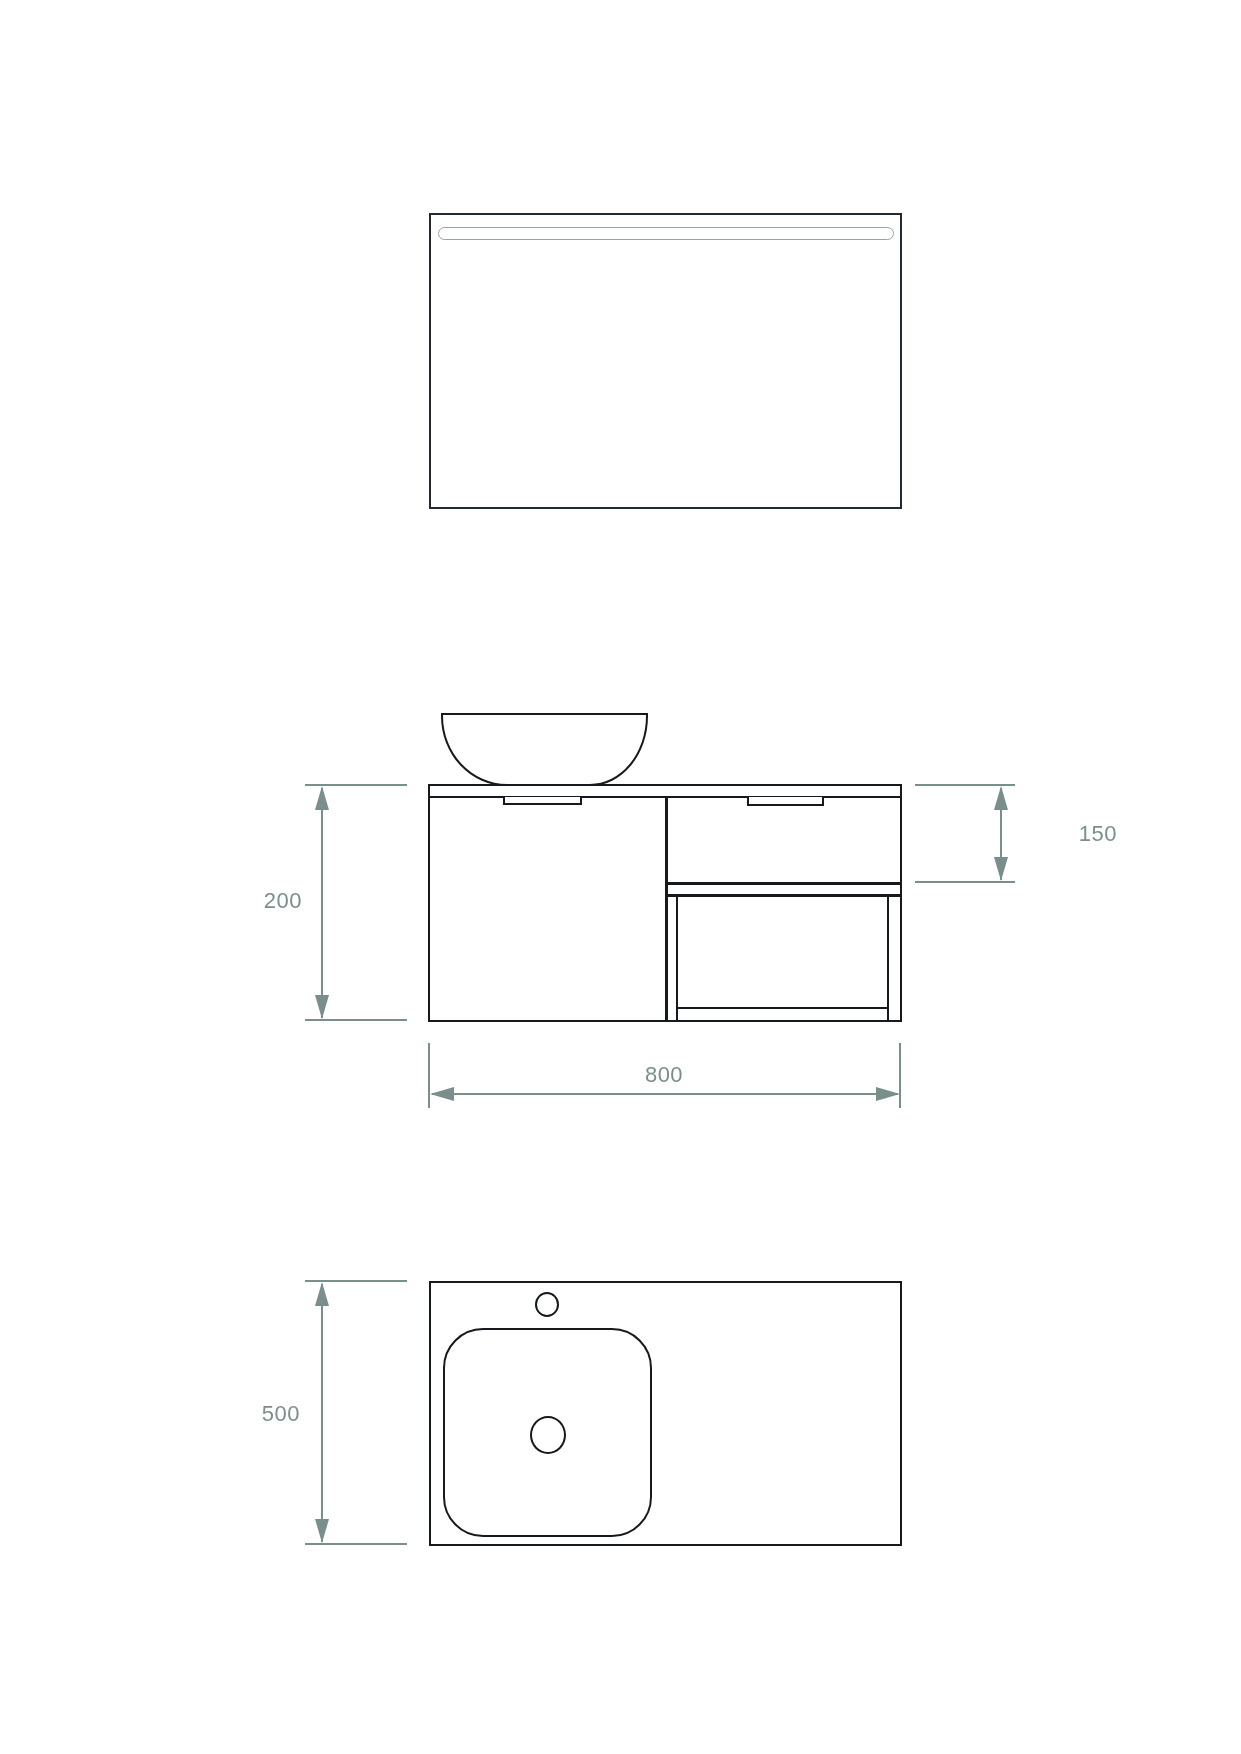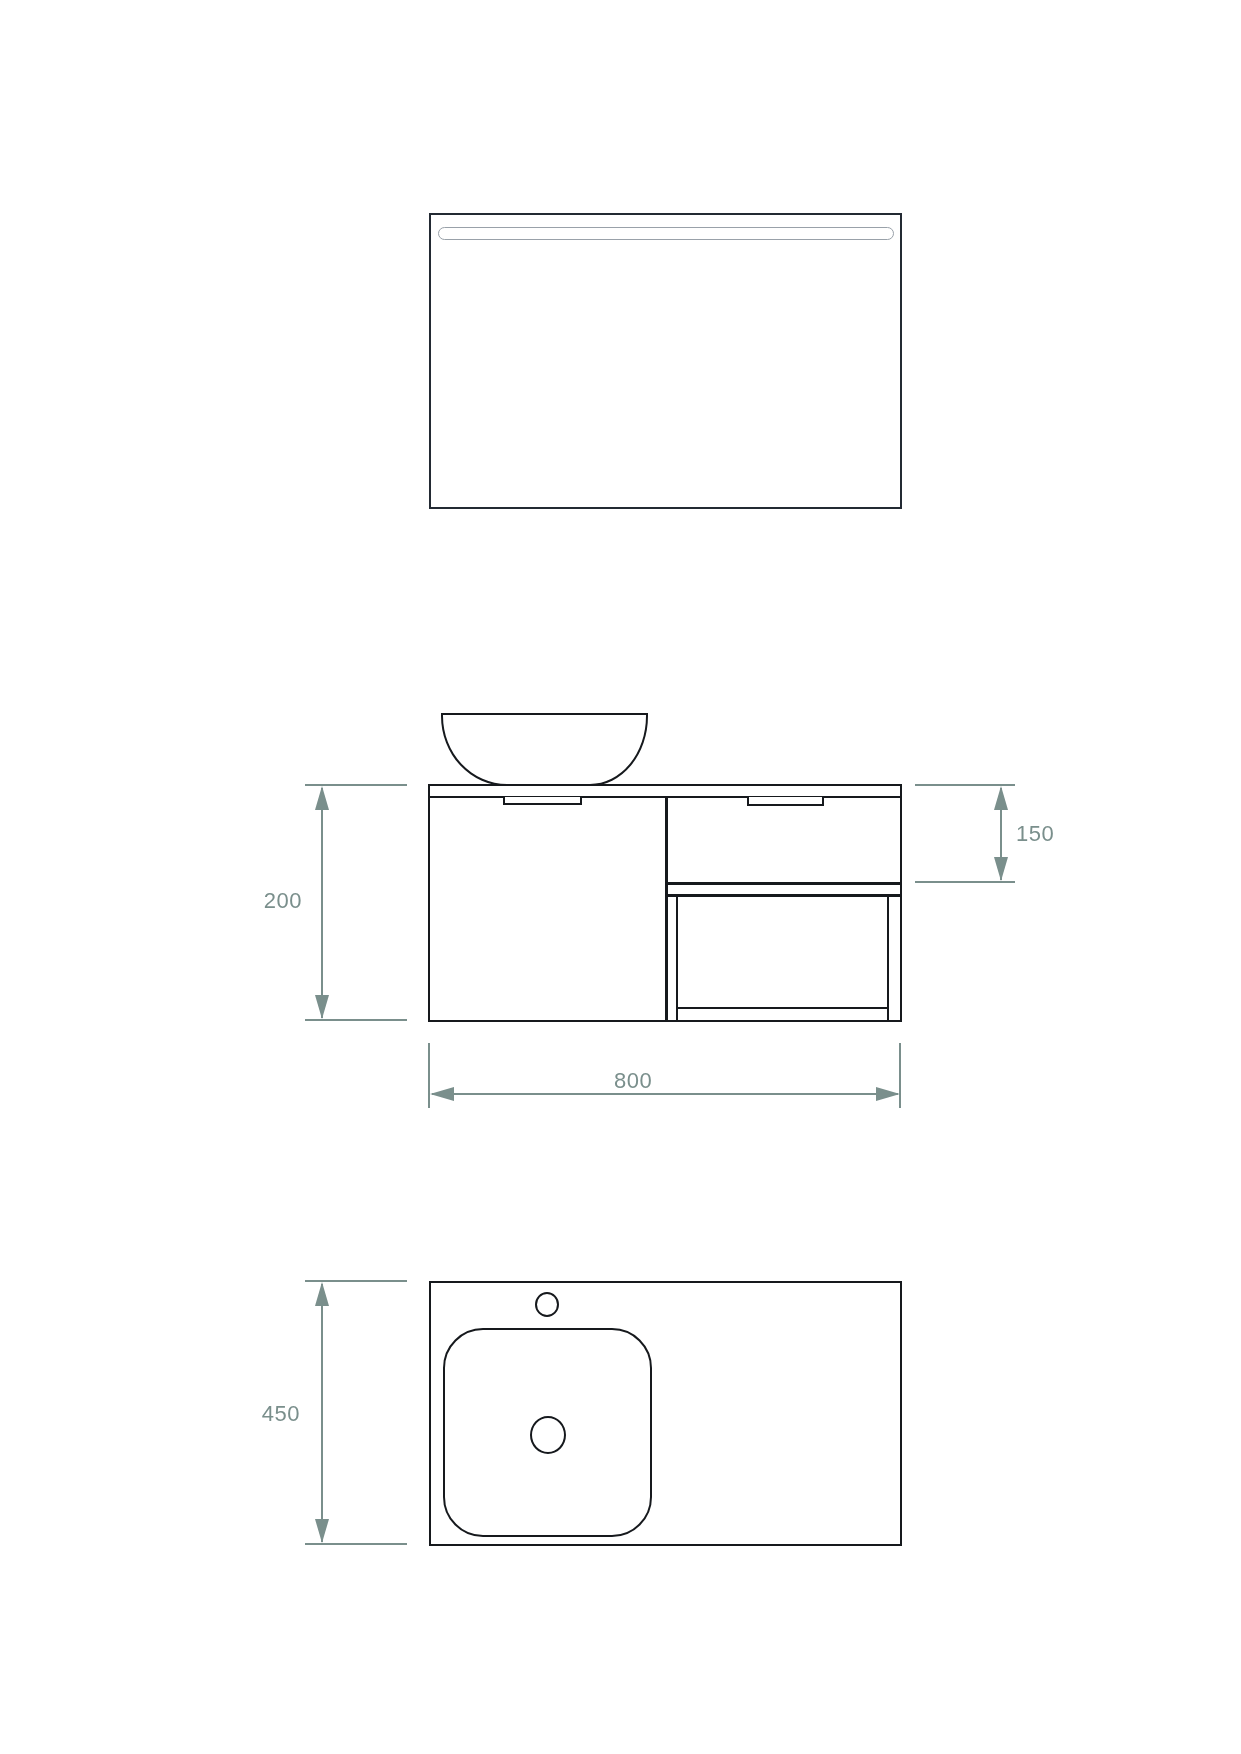--- a/index.html
+++ b/index.html
@@ -67,34 +67,34 @@
   <div class="abs dln" style="left:321px;top:788px;width:2px;height:230px;"></div>
   <div class="arr arr-up" style="left:315px;top:786px;"></div>
   <div class="arr arr-down" style="left:315px;top:995px;"></div>
   <div class="dim-text" style="left:230px;top:889px;width:72px;text-align:right;">200</div>
 
   <div class="abs dln" style="left:915px;top:784px;width:100px;height:2px;"></div>
   <div class="abs dln" style="left:915px;top:881px;width:100px;height:2px;"></div>
   <div class="abs dln" style="left:1000px;top:788px;width:2px;height:92px;"></div>
   <div class="arr arr-up" style="left:994px;top:786px;"></div>
   <div class="arr arr-down" style="left:994px;top:857px;"></div>
-  <div class="dim-text" style="left:1016px;top:822px;width:80px;text-align:left;">150</div>
+  <div class="dim-text" style="left:1037px;top:822px;width:80px;text-align:right;">150</div>
 
   <div class="abs dln" style="left:428px;top:1043px;width:2px;height:65px;"></div>
   <div class="abs dln" style="left:899px;top:1043px;width:2px;height:65px;"></div>
   <div class="abs dln" style="left:432px;top:1093px;width:466px;height:2px;"></div>
   <div class="arr arr-left" style="left:430px;top:1087px;"></div>
   <div class="arr arr-right" style="left:876px;top:1087px;"></div>
-  <div class="dim-text" style="left:614px;top:1063px;width:100px;text-align:left;margin-top:6px;">800</div>
+  <div class="dim-text" style="left:614px;top:1063px;width:100px;text-align:center;">800</div>
 
   <div class="abs stroke" style="left:429px;top:1281px;width:473px;height:265px;"></div>
   <div class="abs" style="left:535px;top:1292px;width:24px;height:25px;border:2.5px solid #16191d;border-radius:50%;background:#fff;"></div>
   <div class="abs" style="left:443px;top:1328px;width:209px;height:209px;border:2.5px solid #16191d;border-radius:40px;background:#fff;"></div>
   <div class="abs" style="left:530px;top:1416px;width:36px;height:38px;border:2.5px solid #16191d;border-radius:50%;background:#fff;"></div>
 
   <div class="abs dln" style="left:305px;top:1280px;width:102px;height:2px;"></div>
   <div class="abs dln" style="left:305px;top:1543px;width:102px;height:2px;"></div>
   <div class="abs dln" style="left:321px;top:1284px;width:2px;height:258px;"></div>
   <div class="arr arr-up" style="left:315px;top:1282px;"></div>
   <div class="arr arr-down" style="left:315px;top:1519px;"></div>
-  <div class="dim-text" style="left:228px;top:1402px;width:72px;text-align:right;">450</div>
+  <div class="dim-text" style="left:228px;top:1402px;width:72px;text-align:right;">500</div>
 
 </div>
 
 </body></html>

